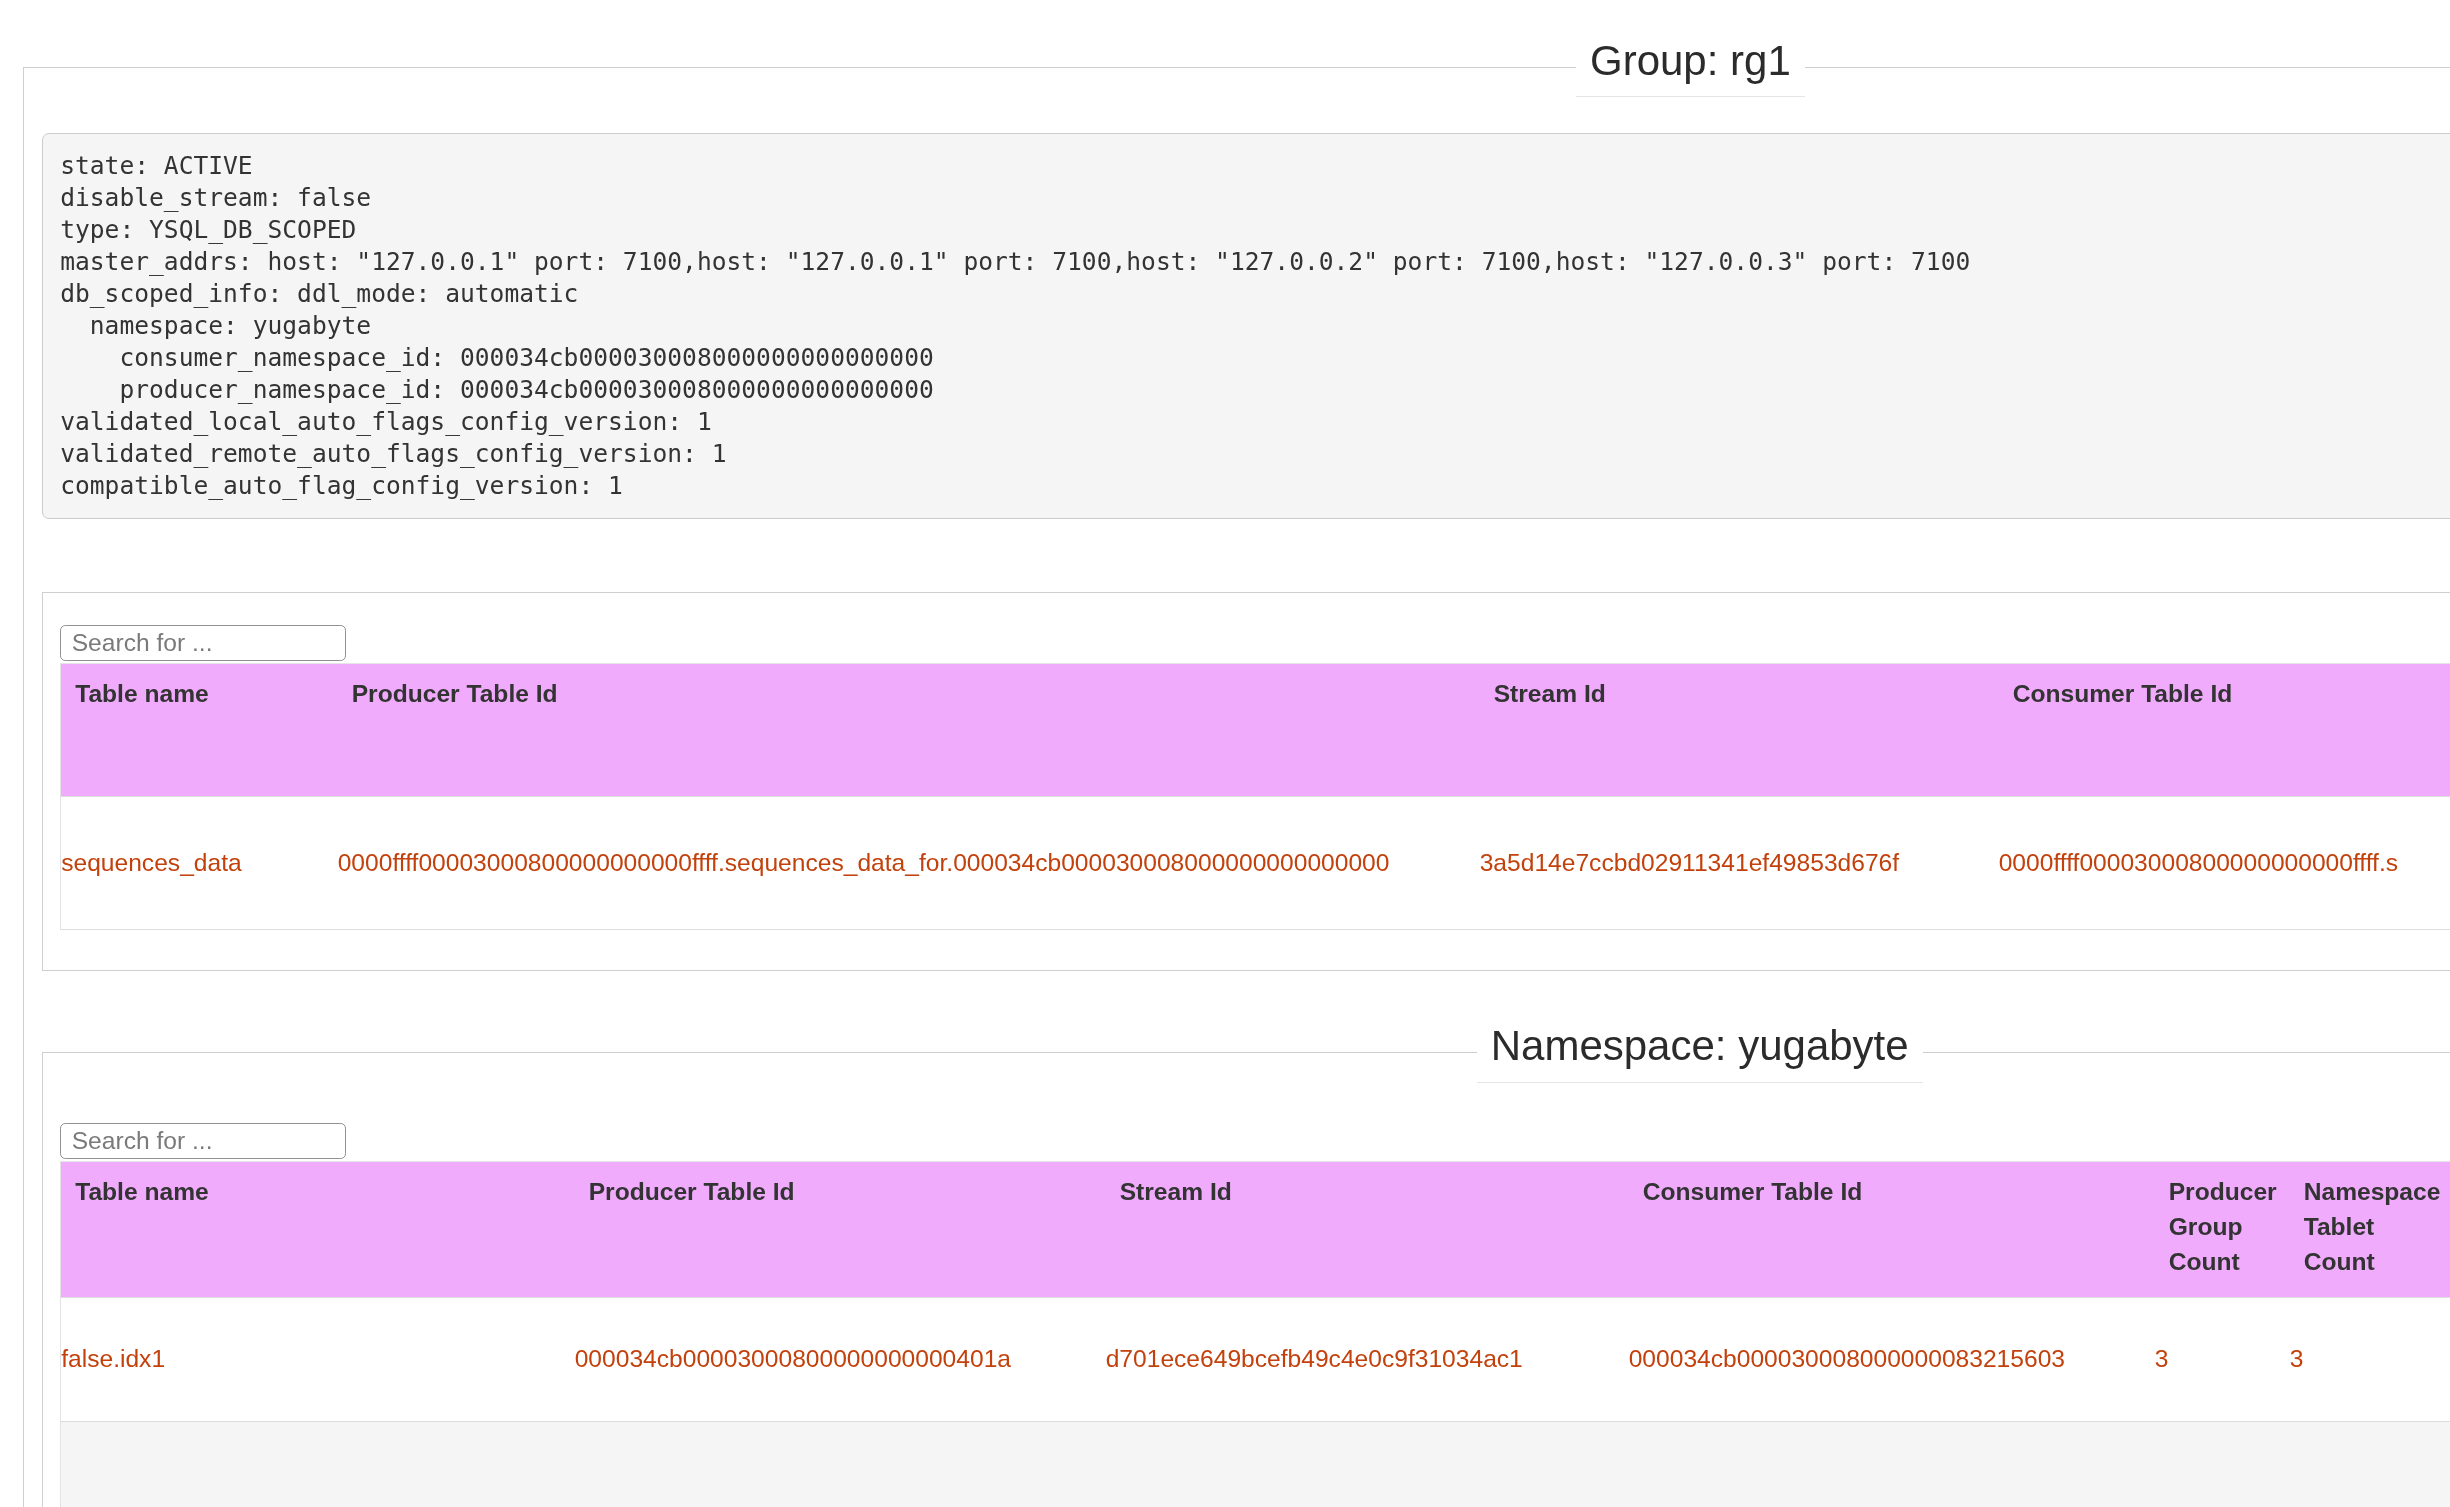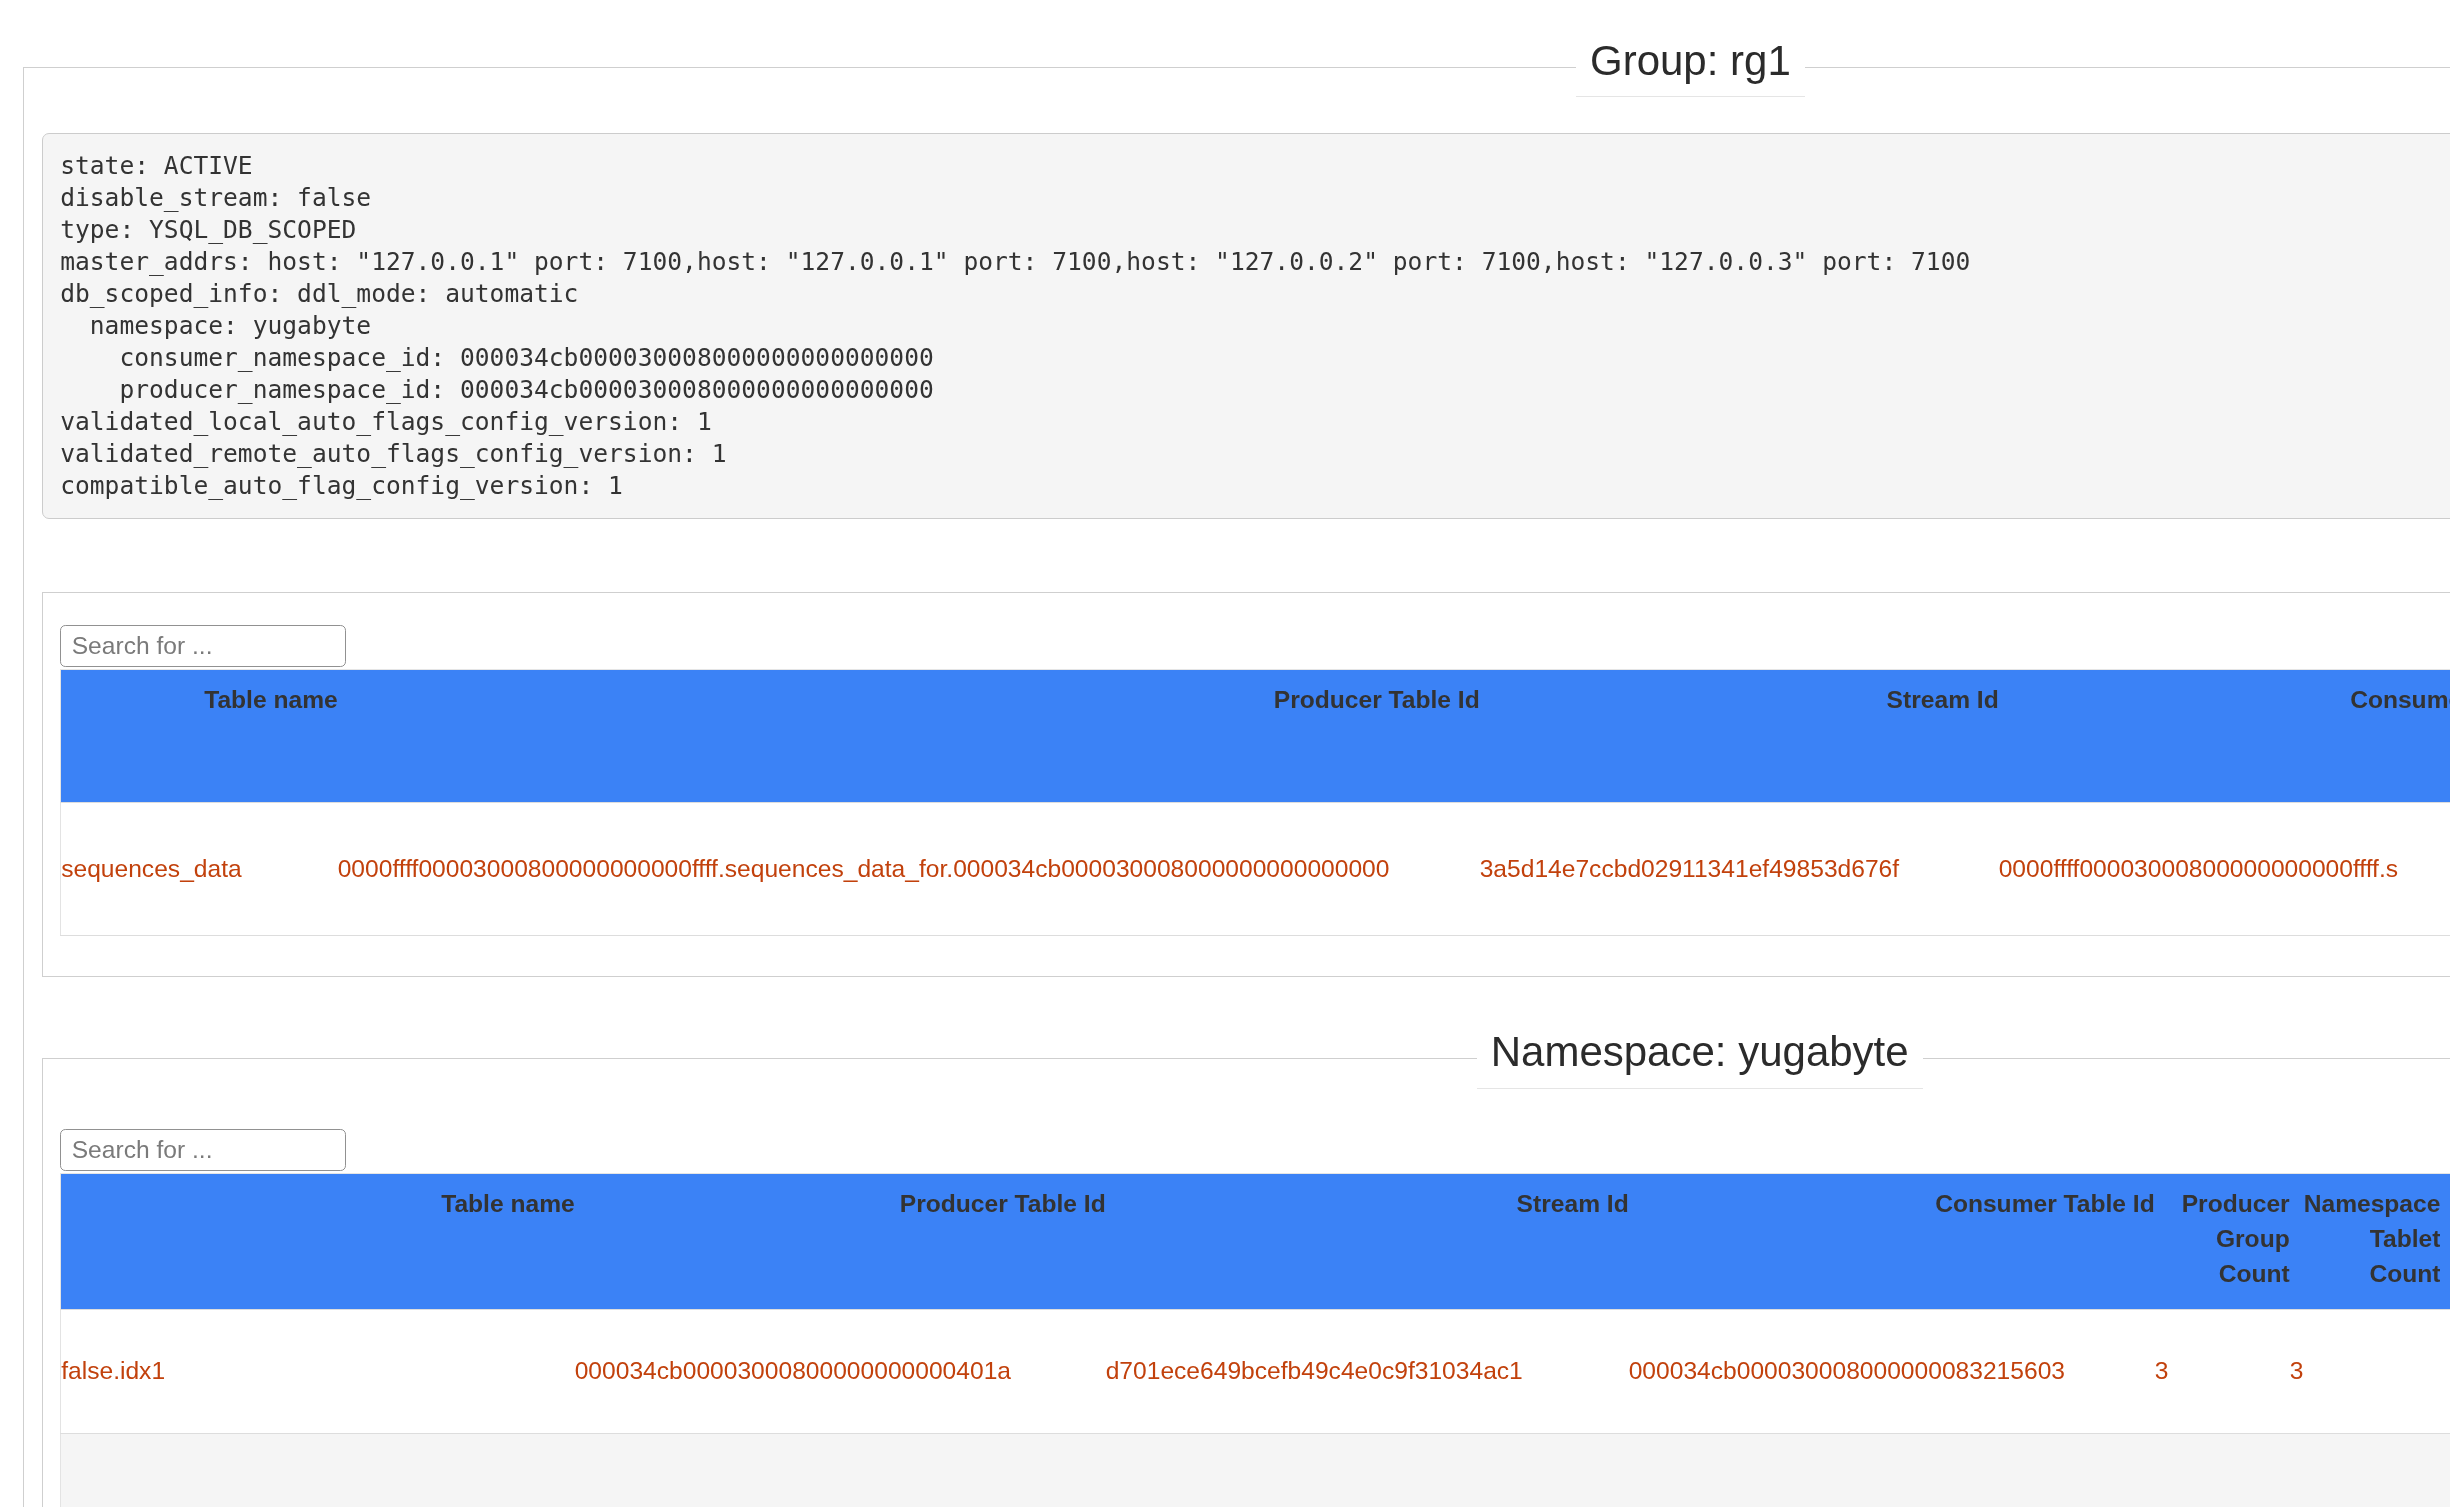--- a/index.html
+++ b/index.html
@@ -41,40 +41,40 @@
     font-family:"DejaVu Sans Mono","Liberation Mono",monospace;
     font-size:24.6px;line-height:32px;color:#333;
     white-space:pre;overflow:hidden;
   }
 
   .ns-gap1{margin-top:73px;}
   .ns-gap2{margin-top:51px;}
 
   input.search{
     display:block;box-sizing:border-box;
-    width:286px;height:42px;
+    width:286px;height:36px;
     border:1.8px solid #919191;border-radius:5.3px;
     padding:3.5px 10.5px;font-size:24.6px;color:#333;
     font-family:inherit;background:#fff;outline:none;
   }
   input.search::placeholder{color:#7a7a7a;}
   .search-m1{margin-top:32px;}
   .search-m2{margin-top:40px;}
 
   table.grid{
     border-collapse:collapse;table-layout:fixed;
     margin-top:1.8px;
     border-left:1.8px solid #e3e3e3;
     font-size:24.6px;
   }
   table.grid th{
-    background:#3b82f6;
+    background:#f0abfc;
     border-top:1.8px solid #e5e5e5;
     border-bottom:1.8px solid #ddd;
-    text-align:right;vertical-align:top;
+    text-align:left;vertical-align:top;
     font-weight:bold;color:#333;
     padding:12.3px 0 0 14px;
     line-height:35px;
     overflow:hidden;
   }
   table.grid td{
     border-bottom:1.8px solid #ddd;
     text-align:left;vertical-align:middle;
     white-space:nowrap;color:#c2410c;
     padding:0;

